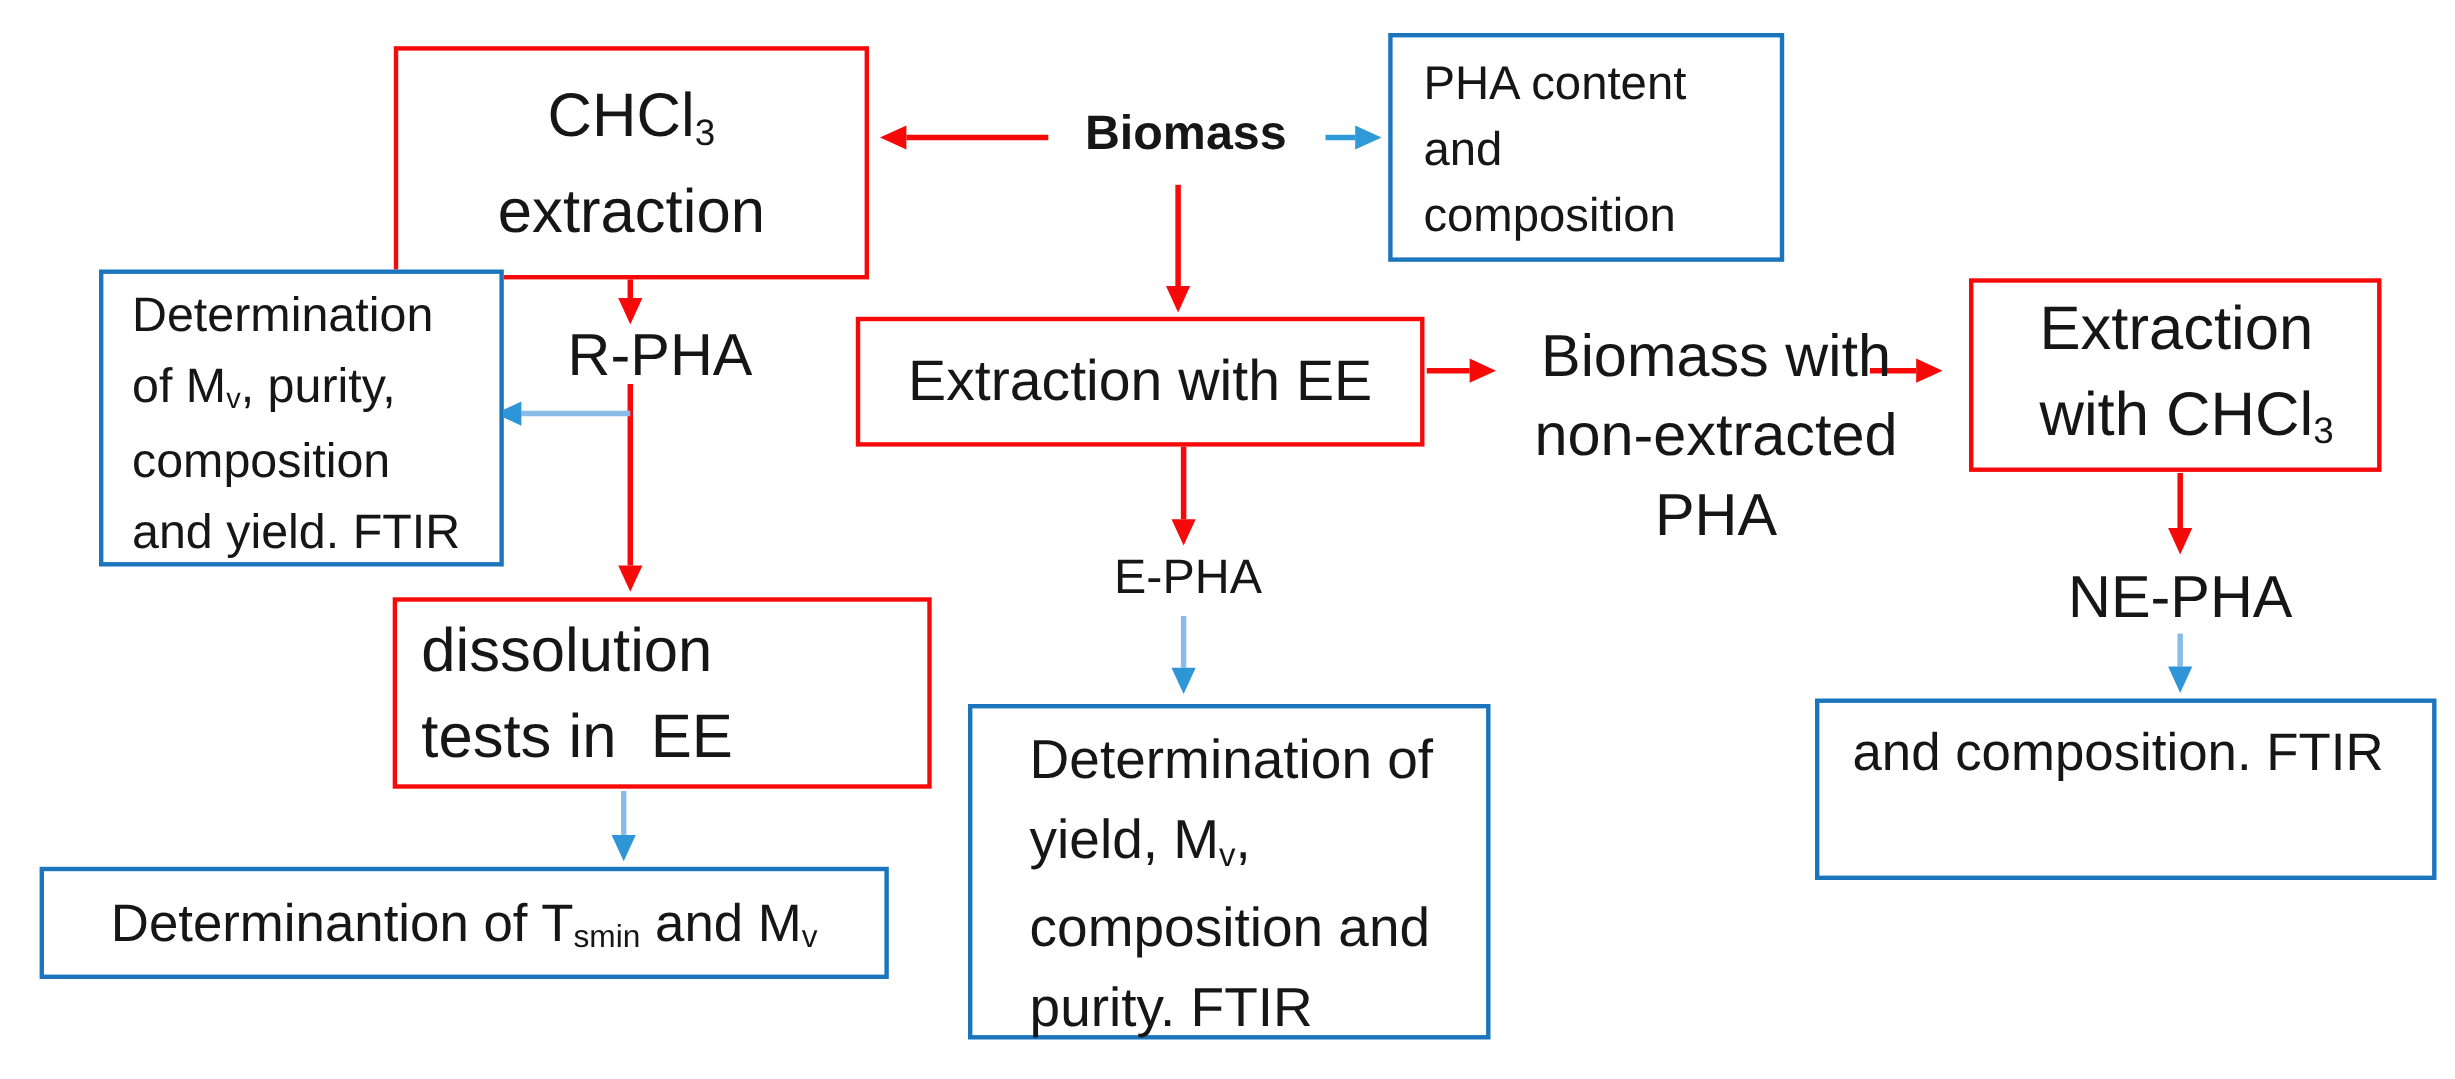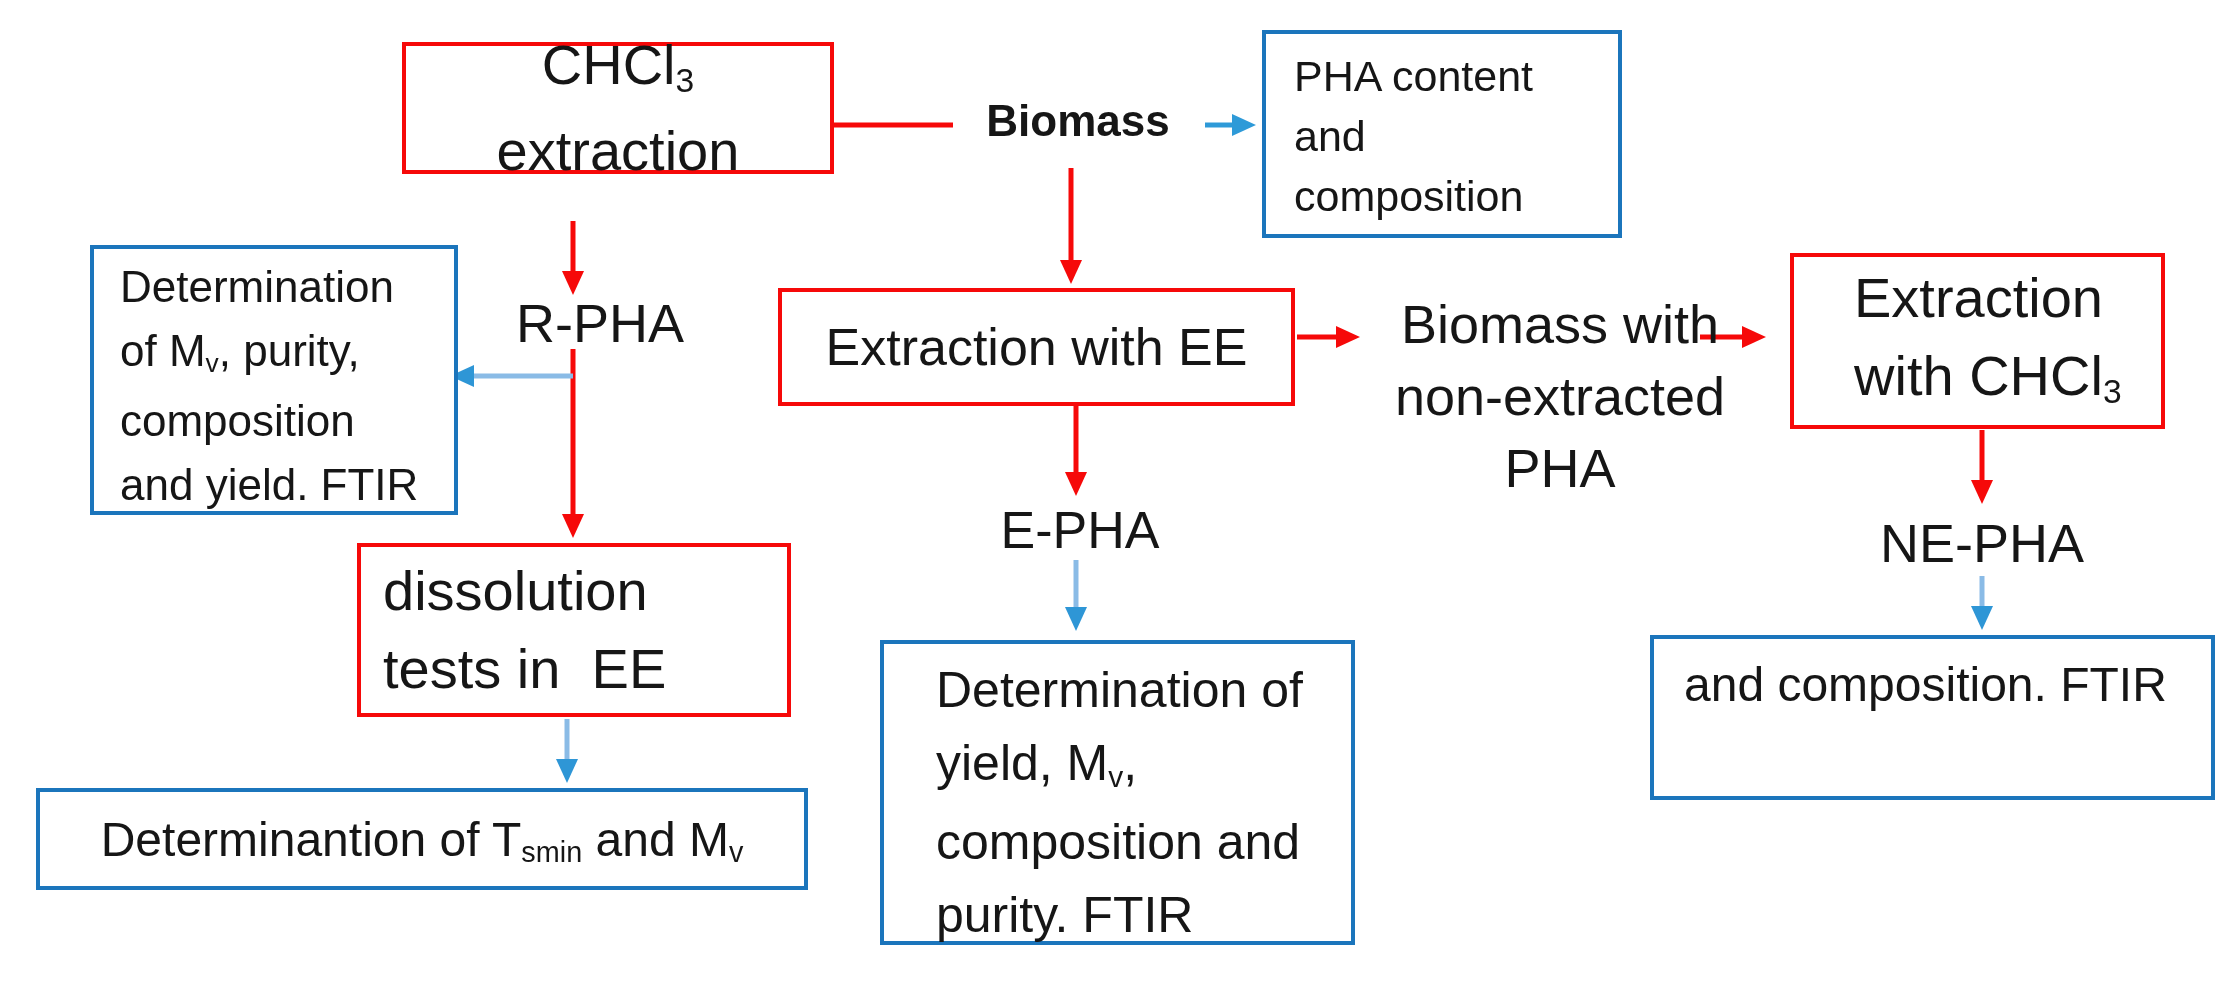--- a/index.html
+++ b/index.html
@@ -11,35 +11,35 @@
   .box { position:absolute; box-sizing:border-box; background:#ffffff; }
   .red-box  { border:4px solid #f60909; }
   .blue-box { border:4px solid #1b75bc; }
   .vcenter { display:flex; flex-direction:column; justify-content:center; }
   .hcenter { text-align:center; }
   .tline { white-space:pre; }
   .sub { font-size:0.60em; position:relative; top:0.24em; }
   .label { position:absolute; text-align:center; }
 
   
-  #box-chcl3-extraction { left:358px; top:42px;  width:432px; height:132px; font-size:56px; line-height:78px;margin-left:44px; }
+  #box-chcl3-extraction { left:358px; top:42px;  width:432px; height:212px; font-size:56px; line-height:78px; }
   #box-pha-content      { left:1262px; top:30px; width:360px; height:208px; font-size:43px; line-height:60px; padding:12px 0 0 28px; }
   #box-extraction-ee    { left:778px; top:288px; width:517px; height:118px;  font-size:52px; }
   #box-extraction-chcl3 { left:1790px; top:253px; width:375px; height:176px; font-size:56px; line-height:78px; padding-left:60px; }
   #box-det-left         { left:90px;  top:245px; width:368px; height:270px; font-size:44px; line-height:64px; padding:6px 0 0 26px; }
-  #box-dissolution      { left:357px; top:543px; width:434px; height:174px; font-size:56px; line-height:78px; padding-left:22px; }
+  #box-dissolution      { left:357px; top:543px; width:490px; height:174px; font-size:56px; line-height:78px; padding-left:22px; }
   #box-det-tsmin        { left:36px;  top:788px; width:772px; height:102px; font-size:48px; }
   #box-det-center       { left:880px; top:640px; width:475px; height:305px; font-size:50px; line-height:73px; padding:10px 17px 0 52px; }
   #box-det-right        { left:1650px; top:635px; width:565px; height:165px; font-size:48px; line-height:72px; padding:10px 0 0 30px; }
 
   
   #label-biomass      { left:948px;  top:96px;  width:260px; font-size:44px; font-weight:bold; }
   #label-rpha         { left:495px;  top:292px; width:210px; font-size:54px; }
   #label-biomass-with { left:1357px; top:288px; width:406px; font-size:54px; line-height:72px; }
-  #label-epha         { left:975px;  top:500px; width:210px; font-size:52px; }
+  #label-epha         { left:975px;  top:500px; width:210px; font-size:44px; }
   #label-nepha        { left:1877px; top:512px; width:210px; font-size:54px; }
 </style>
 </head>
 <body>
 
 <div id="canvas">
 
   <svg id="arrows" viewBox="0 0 2232 981">
       <g>
         <line x1="953" y1="125" x2="824" y2="125" stroke="#f60909" stroke-width="5"></line>

